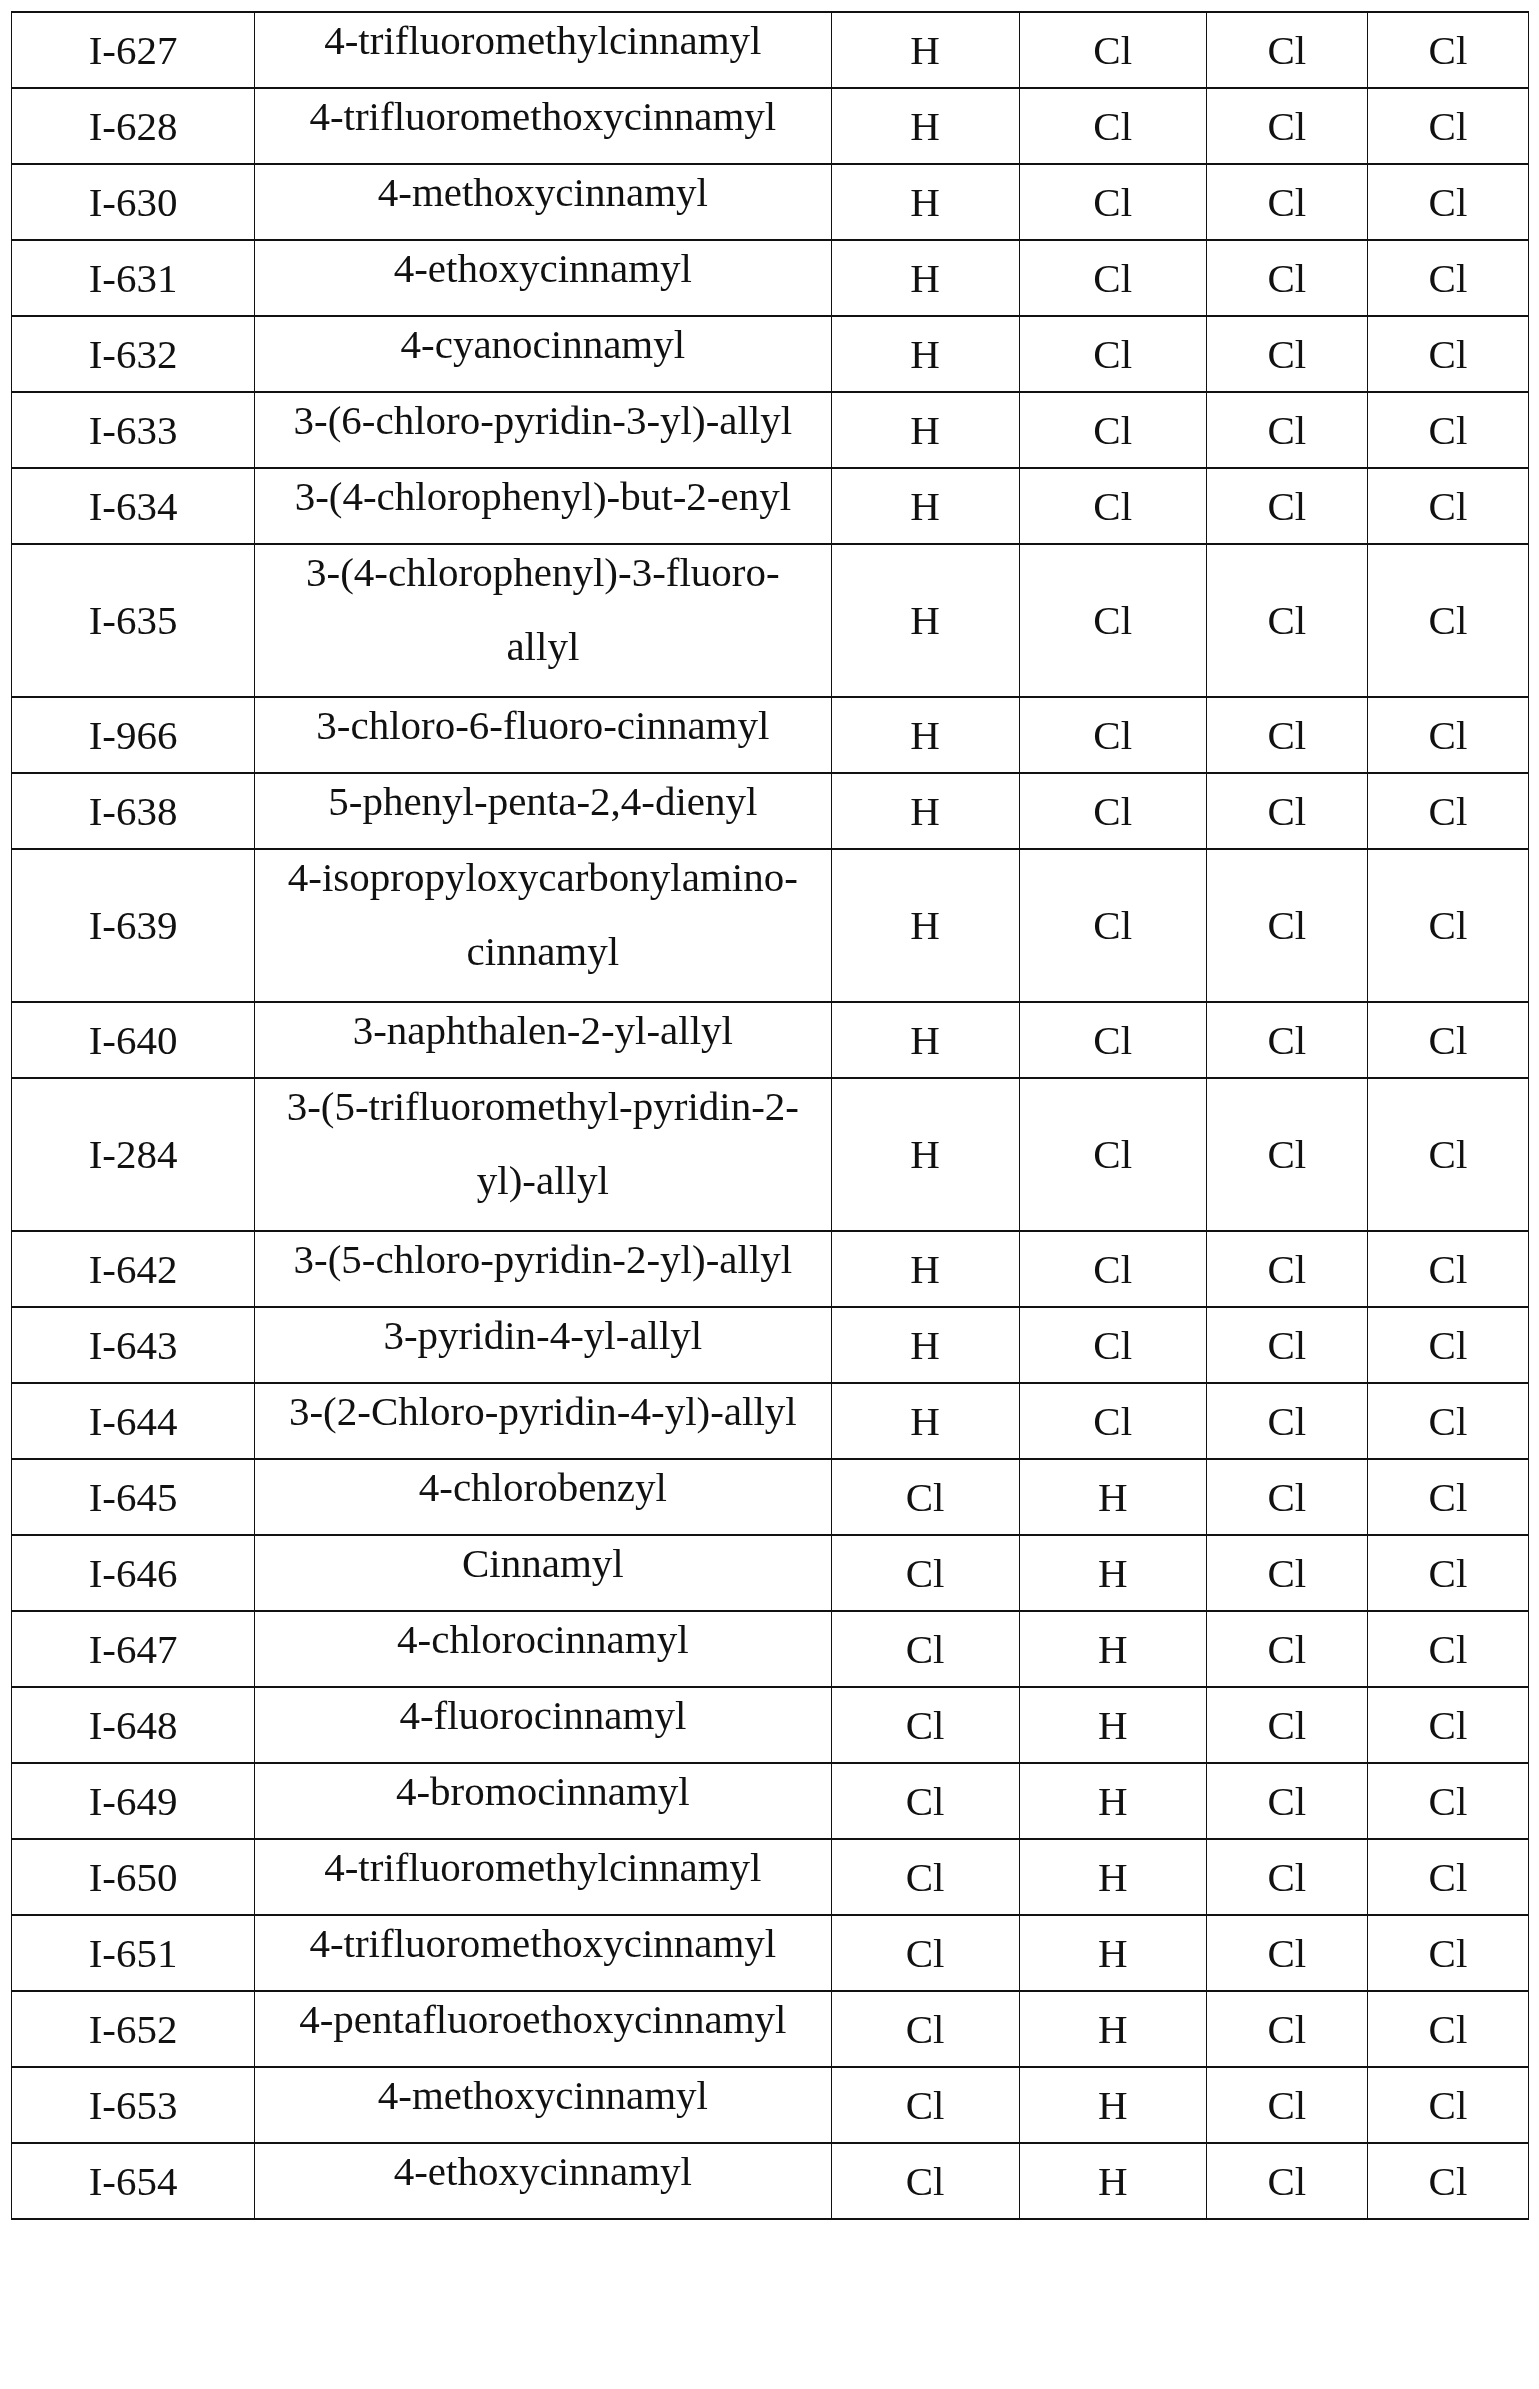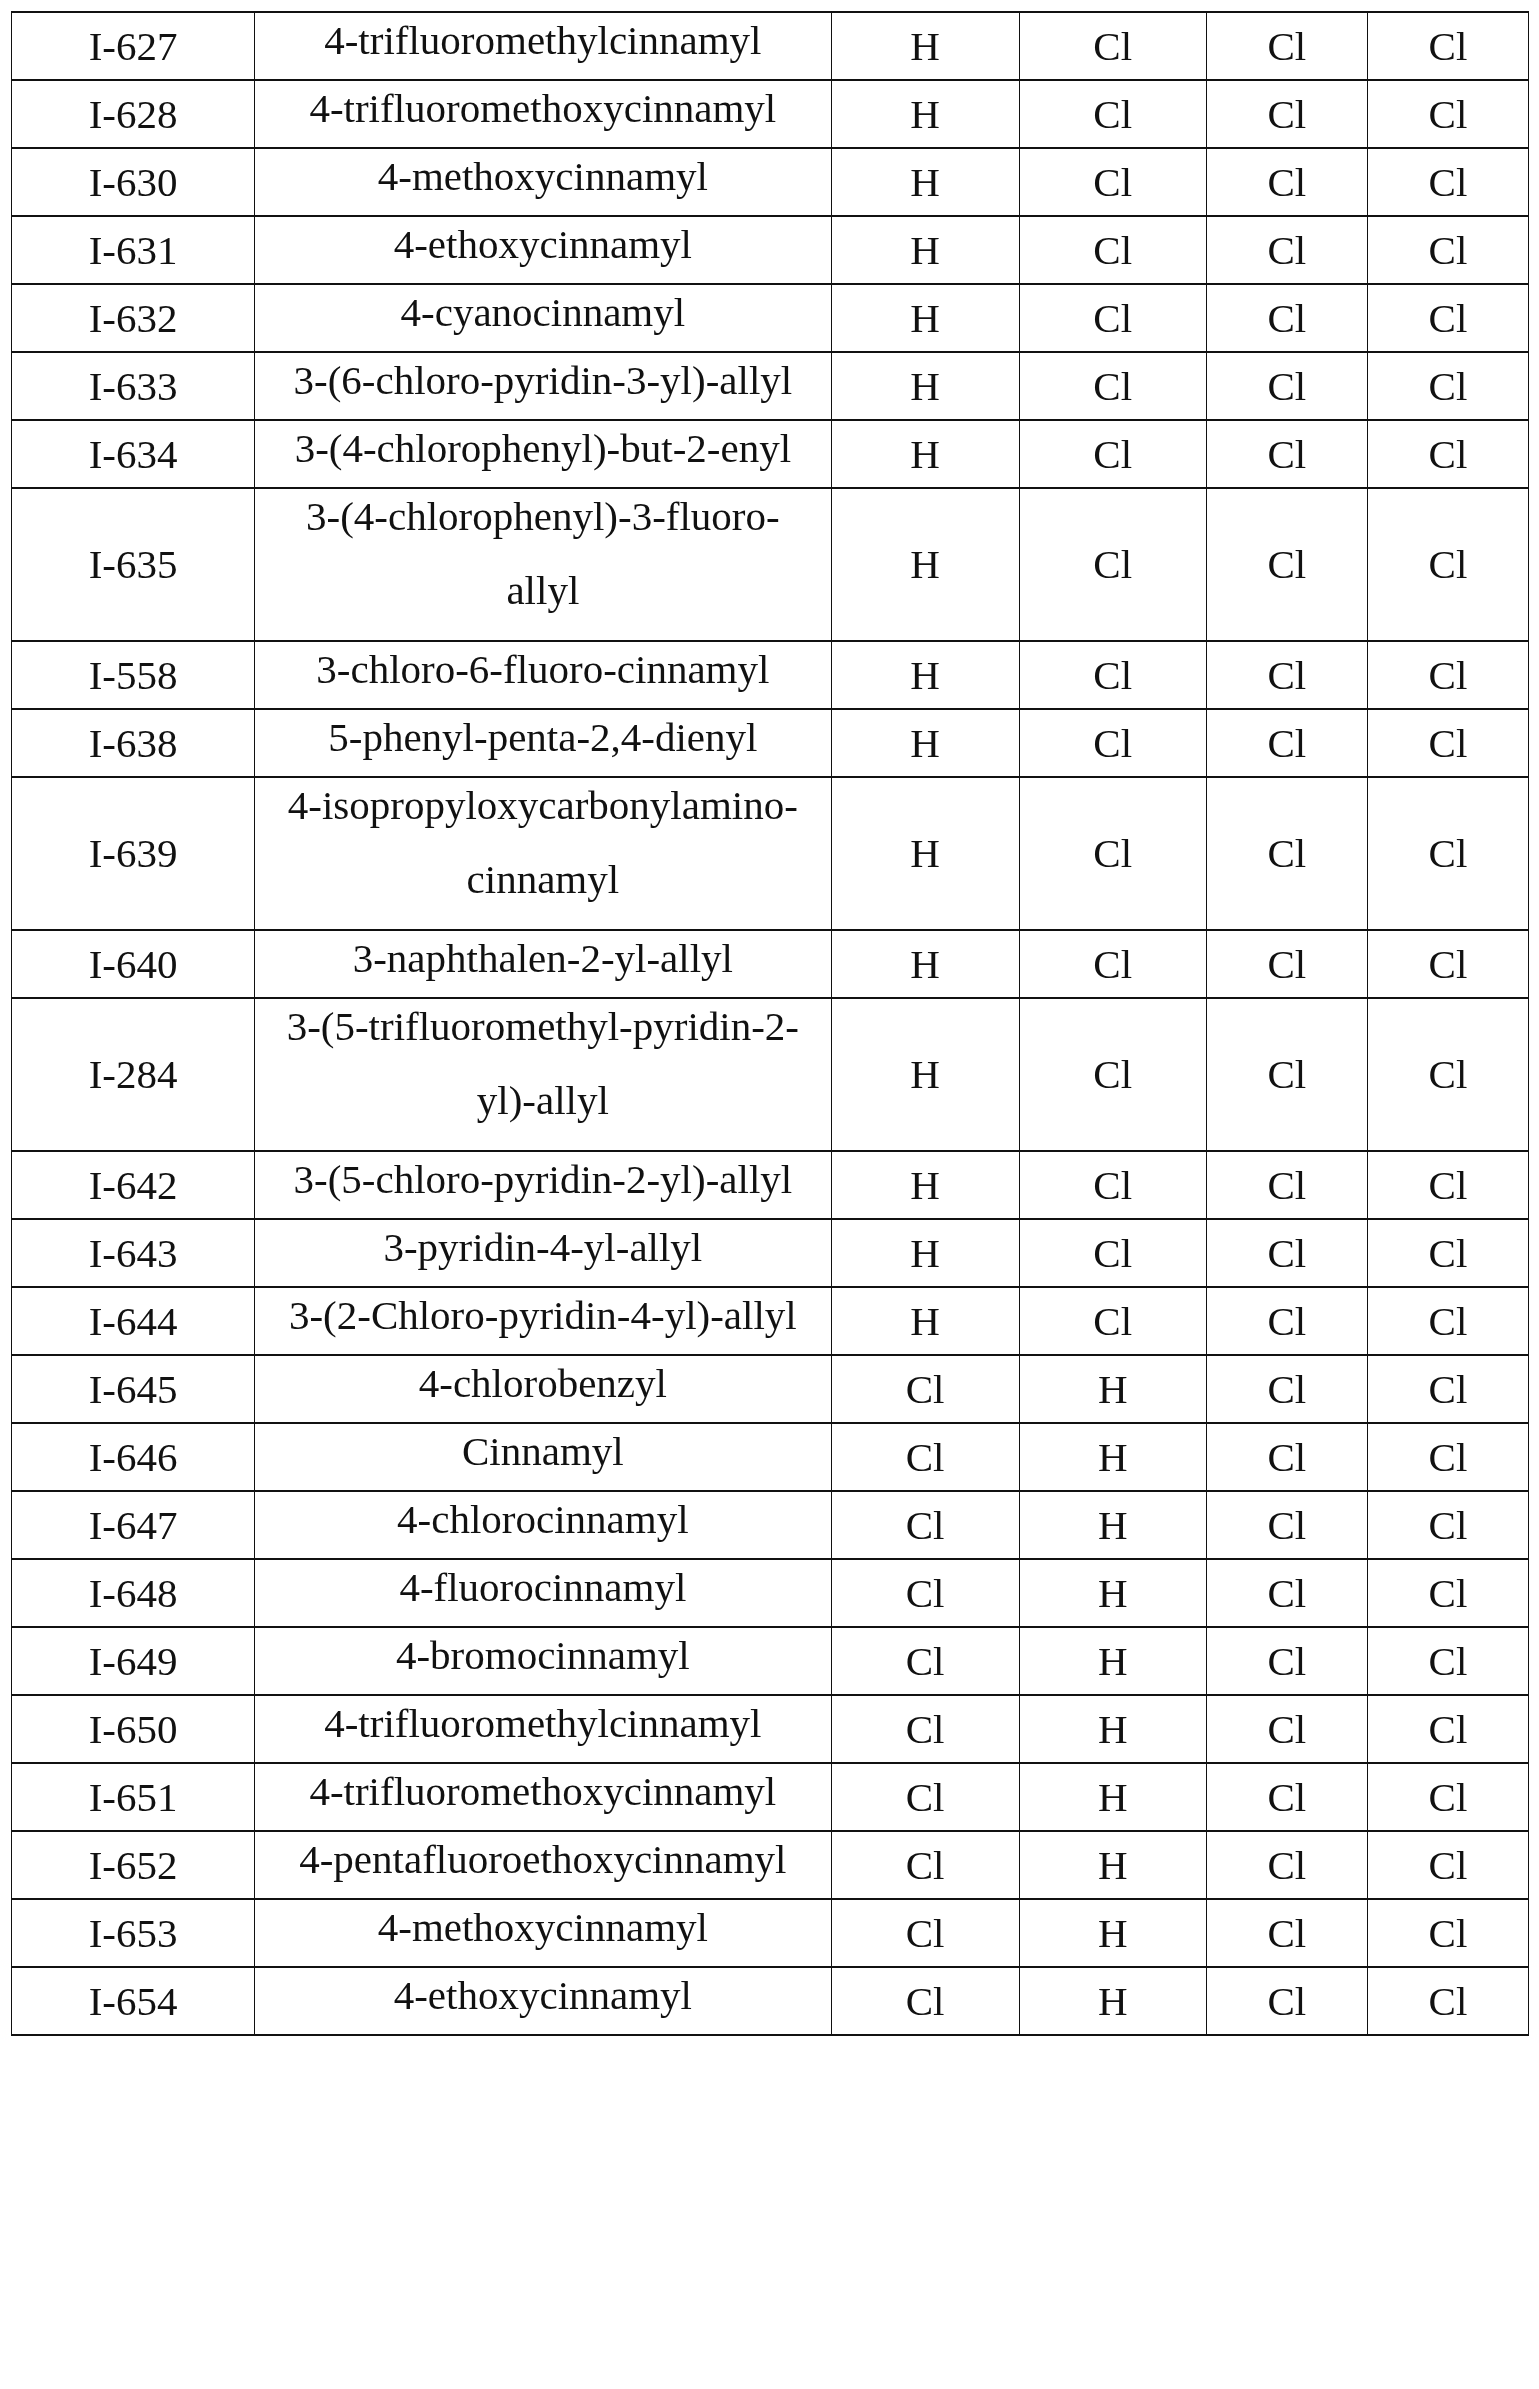--- a/index.html
+++ b/index.html
@@ -25,21 +25,21 @@
   }
   .compound-table td {
     border: 2.5px solid #111111;
     border-left-width: 1.7px;
     border-right-width: 1.7px;
     padding: 0;
     text-align: center;
     font-size: 41px;
     overflow: visible;
   }
-  .compound-table tr { height: 68px; }
+  .compound-table tr { height: 76px; }
   .compound-table tr.tall { height: 153px; }
   .col-id   { width: 243px; }
   .col-name { width: 576px; }
   .col-r1   { width: 188px; }
   .col-r2   { width: 187px; }
   .col-r3   { width: 161px; }
   .col-r4   { width: 161px; }
 
   td.cell-id, td.cell-r {
     vertical-align: middle;
@@ -154,21 +154,21 @@
     <td class="cell-name">
           <span class="name-text">3-(4-chlorophenyl)-3-fluoro-allyl</span>
         </td>
     <td class="cell-r"><span>H</span></td>
     <td class="cell-r"><span>Cl</span></td>
     <td class="cell-r"><span>Cl</span></td>
     <td class="cell-r"><span>Cl</span></td>
   </tr>
 
   <tr>
-    <td class="cell-id"><span>I-558</span></td>
+    <td class="cell-id"><span>I-966</span></td>
     <td class="cell-name">
           <span class="name-text">3-chloro-6-fluoro-cinnamyl</span>
         </td>
     <td class="cell-r"><span>H</span></td>
     <td class="cell-r"><span>Cl</span></td>
     <td class="cell-r"><span>Cl</span></td>
     <td class="cell-r"><span>Cl</span></td>
   </tr>
 
 

